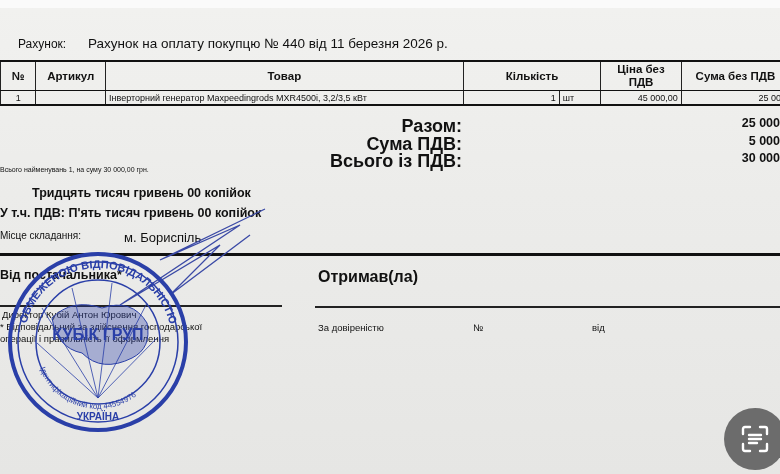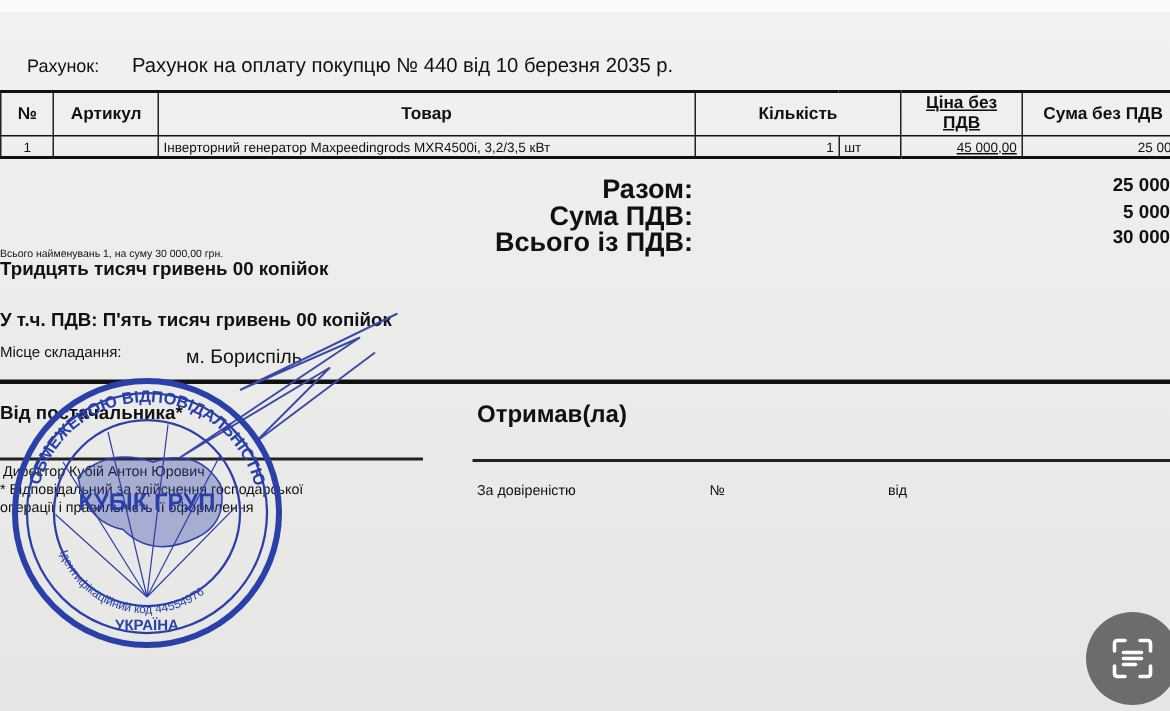--- a/index.html
+++ b/index.html
@@ -12,21 +12,21 @@
   .title-text { left:88px; top:36px; font-size:13.5px; }
   table.items { position:absolute; left:0; top:60px; width:790px; border-collapse:collapse; font-size:11px; }
   table.items td, table.items th { border:1px solid #222; padding:0 3px; }
   table.items th { font-weight:bold; font-size:11.5px; height:28px; border-top:2px solid #111; border-bottom:1.5px solid #111; }
   table.items td { height:13px; font-size:9px; border-bottom:2px solid #111; }
   .c-no { width:30px; text-align:center; }
   .c-art { width:64px; }
   .c-good { width:378px;margin-top:12px; }
   .c-qty { width:135px; }
   .c-unit { width:36px; }
-  .c-price { width:78px;text-decoration:underline; }
+  .c-price { width:78px; }
   .c-sum { width:108px; }
   .tot-label { font-weight:bold; font-size:18px; text-align:right; right:318px; }
   .tot-val { font-weight:bold; font-size:12.5px; right:0px; }
   .small { font-size:7px; left:0; top:166px; }
   .words { font-weight:bold; font-size:12.5px; left:0; }
   .place-label { left:0; top:230px; font-size:10px; }
   .place-val { left:124px; top:230px; font-size:13px; }
   .rule { position:absolute; height:3px; background:#111; }
   .thin { position:absolute; height:1.5px; background:#222; }
   .bold { font-weight:bold; }
@@ -34,21 +34,21 @@
   .stamp { position:absolute; left:2px; top:248px; width:192px; height:188px; }
   .scan-btn { position:absolute; left:724px; top:408px; width:62px; height:62px; border-radius:50%; background:#6c6c6c; display:flex; align-items:center; justify-content:center; }
 </style>
 </head>
 <body>
 
 <div class="topwhite"></div>
 <div class="paper"></div>
 
 <div class="abs title-label">Рахунок:</div>
-<div class="abs title-text">Рахунок на оплату покупцю № 440 від 10 березня 2035 р.</div>
+<div class="abs title-text">Рахунок на оплату покупцю № 440 від 11 березня 2026 р.</div>
 
 <table class="items">
   <tbody>
       <tr>
     <th class="c-no">№</th>
     <th class="c-art">Артикул</th>
     <th class="c-good">Товар</th>
     <th class="c-qty" colspan="2">Кількість</th>
     <th class="c-price" style="line-height:13px;">Ціна без ПДВ</th>
     <th class="c-sum">Сума без ПДВ</th>
@@ -66,21 +66,21 @@
   </table>
 
 <div class="abs tot-label" style="top:116px;">Разом:</div>
 <div class="abs tot-val" style="top:116px;">25 000</div>
 <div class="abs tot-label" style="top:134px;">Сума ПДВ:</div>
 <div class="abs tot-val" style="top:134px;margin-left:45px;">5 000</div>
 <div class="abs tot-label" style="top:151px;">Всього із ПДВ:</div>
 <div class="abs tot-val" style="top:151px;">30 000</div>
 
 <div class="abs small">Всього найменувань 1, на суму 30 000,00 грн.</div>
-<div class="abs words" style="top:172px;">Тридцять тисяч гривень 00 копійок</div>
+<div class="abs words" style="top:186px;padding-left:32px;">Тридцять тисяч гривень 00 копійок</div>
 <div class="abs words" style="top:206px;">У т.ч. ПДВ: П'ять тисяч гривень 00 копійок</div>
 
 <div class="abs place-label">Місце складання:</div>
 <div class="abs place-val">м. Бориспіль</div>
 
 <div class="rule" style="left:0;top:253px;width:780px;"></div>
 
 <div class="abs bold" style="left:0;top:268px;font-size:12.5px;">Від постачальника*</div>
 <div class="abs bold" style="left:318px;top:268px;font-size:16px;">Отримав(ла)</div>
 

